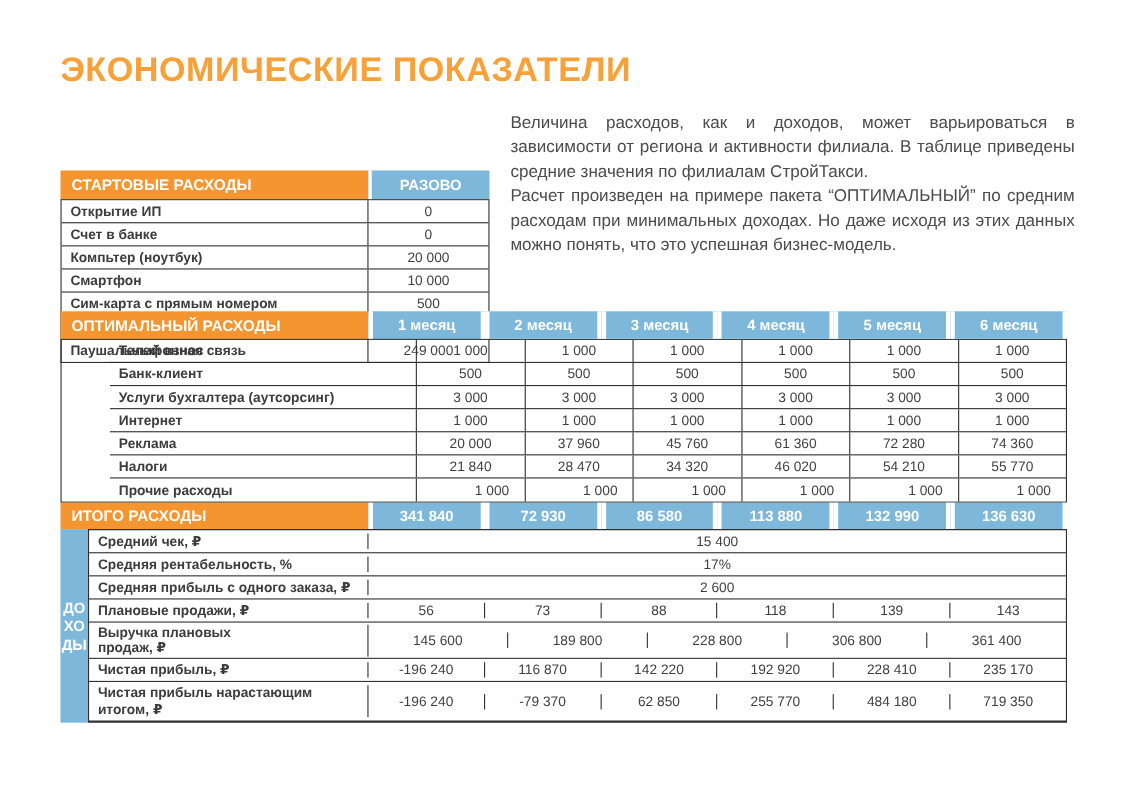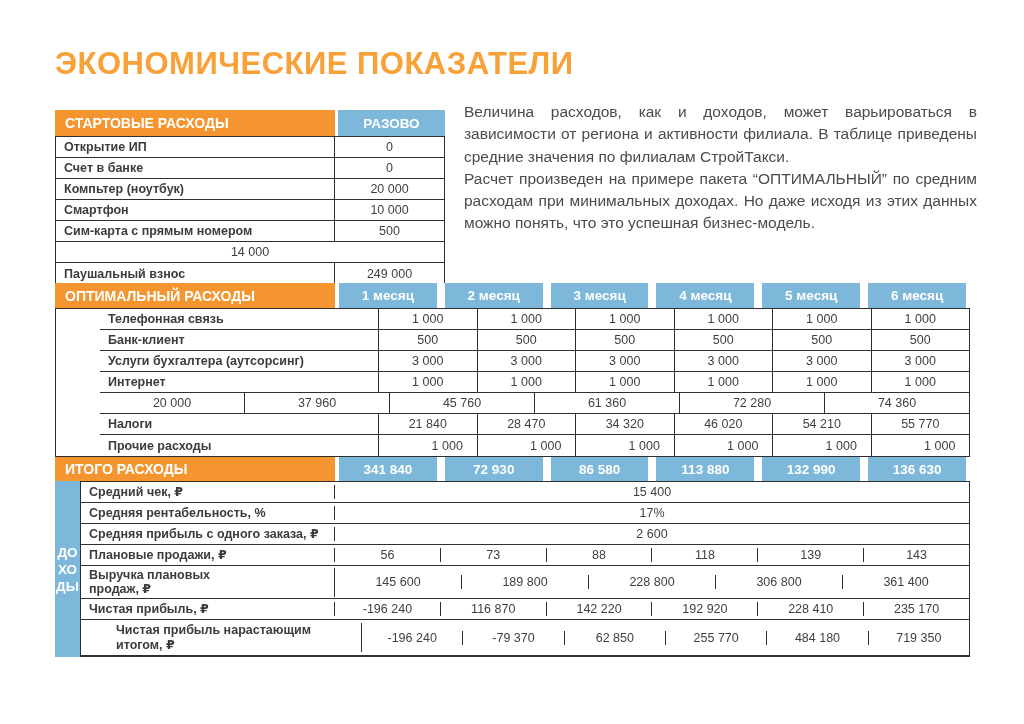--- a/index.html
+++ b/index.html
@@ -19,21 +19,21 @@
   }
 
   
   .hdr-orange { background: #f5952f; color: #fff; font-weight: bold; font-size: 14px; }
   .hdr-blue   { background: #7db8da; color: #fff; font-weight: bold; font-size: 13.5px; }
   .lbl  { font-weight: bold; font-size: 12.5px; color: #3c3c3c; }
   .val  { font-size: 12.5px; color: #3f3f3f; }
 
   
   .startup { position: absolute; left: 55px; top: 110px; width: 390px; }
-  .s-header { display: flex; height: 26px; }
+  .s-header { display: flex; height: 26px; margin-top: 45px; }
   .s-h-label { flex: 0 0 280px; display: flex; align-items: center; padding-left: 10px; }
   .s-h-value { flex: 1; display: flex; align-items: center; justify-content: center; border-left: 3px solid #fff; }
   .s-body { border: 1px solid #2f2f2f; }
   .s-row { display: flex; height: 21px; border-bottom: 1px solid #2f2f2f; }
   .s-row:last-child { border-bottom: none; }
   .s-label { flex: 0 0 279px; display: flex; align-items: center; padding-left: 8px; border-right: 1px solid #2f2f2f; }
   .s-value { flex: 1; display: flex; align-items: center; justify-content: center; }
 
   
   .desc {
@@ -66,21 +66,21 @@
 
   
   .income { position: absolute; left: 55px; top: 481px; width: 915px; display: flex; }
   .i-strip {
     flex: 0 0 25px; background: #7db8da; color: #fff; font-weight: bold;
     font-size: 13.5px; line-height: 17px; text-align: center;
     word-break: break-all; display: flex; align-items: center; justify-content: center;
   }
   .i-rows { flex: 1; border: 1px solid #2f2f2f; border-bottom-width: 2px; }
   .i-row { display: flex; border-bottom: 1px solid #2f2f2f; align-items: center; }
-  .i-row:last-child { border-bottom: none; padding-left: 27px; }
+  .i-row:last-child { border-bottom: none; }
   .h21 { height: 21px; } .h33 { height: 33px; } .h35 { height: 35px; }
   .i-label {
     flex: 0 0 254px; display: flex; align-items: center; padding-left: 8px;
     border-right: 1px solid #2f2f2f; white-space: pre-line; line-height: 14.5px;
   }
   .i-merged { flex: 1; display: flex; align-items: center; justify-content: center; }
   .i-cell { flex: 1; display: flex; align-items: center; justify-content: center; border-right: 1px solid #2f2f2f; }
   .i-cell:last-child { border-right: none; }
 </style>
 </head>
@@ -172,20 +172,21 @@
       <div class="m-row">
         <div class="m-r-label lbl">Интернет</div>
         <div class="m-cell val">1 000</div>
         <div class="m-cell val">1 000</div>
         <div class="m-cell val">1 000</div>
         <div class="m-cell val">1 000</div>
         <div class="m-cell val">1 000</div>
         <div class="m-cell val">1 000</div>
       </div>
       <div class="m-row">
+        <div class="m-r-label lbl">Реклама</div>
         <div class="m-cell val">20 000</div>
         <div class="m-cell val">37 960</div>
         <div class="m-cell val">45 760</div>
         <div class="m-cell val">61 360</div>
         <div class="m-cell val">72 280</div>
         <div class="m-cell val">74 360</div>
       </div>
       <div class="m-row">
         <div class="m-r-label lbl">Налоги</div>
         <div class="m-cell val">21 840</div>

